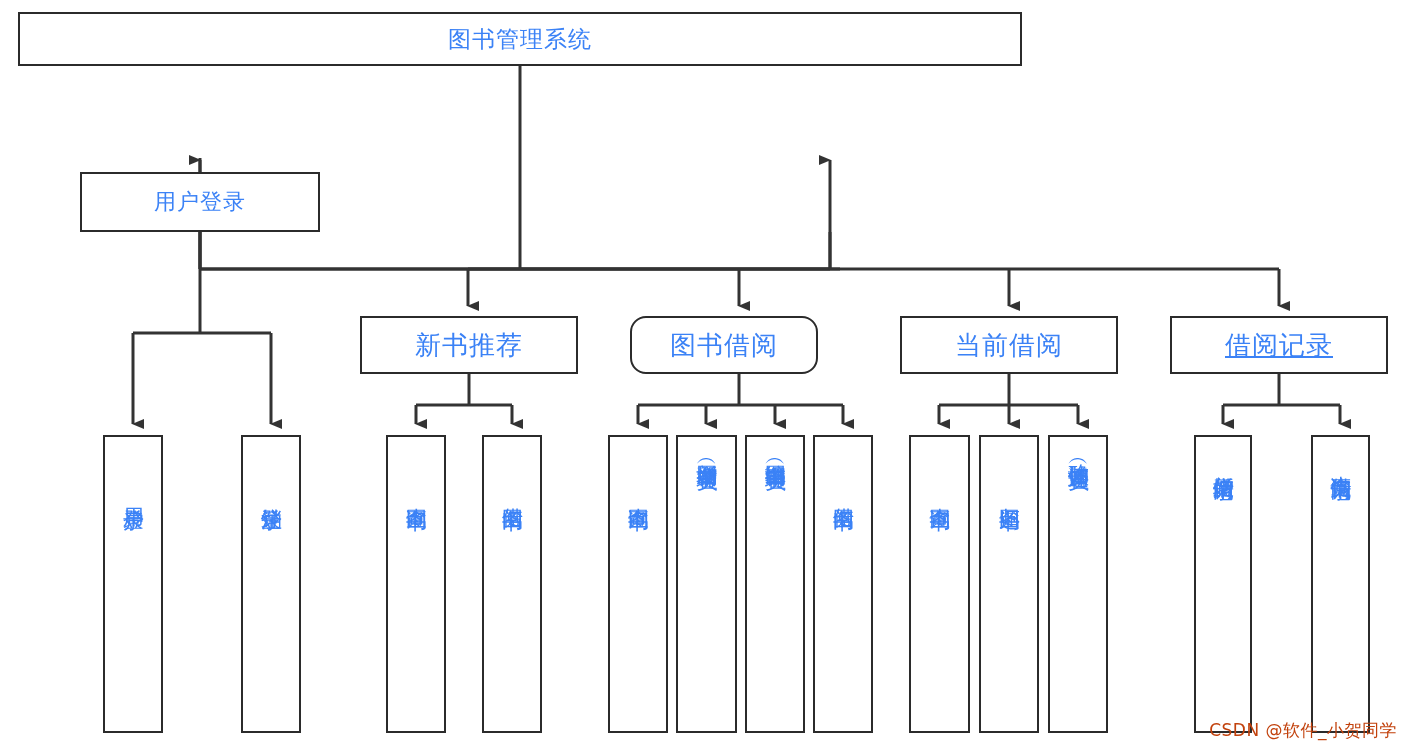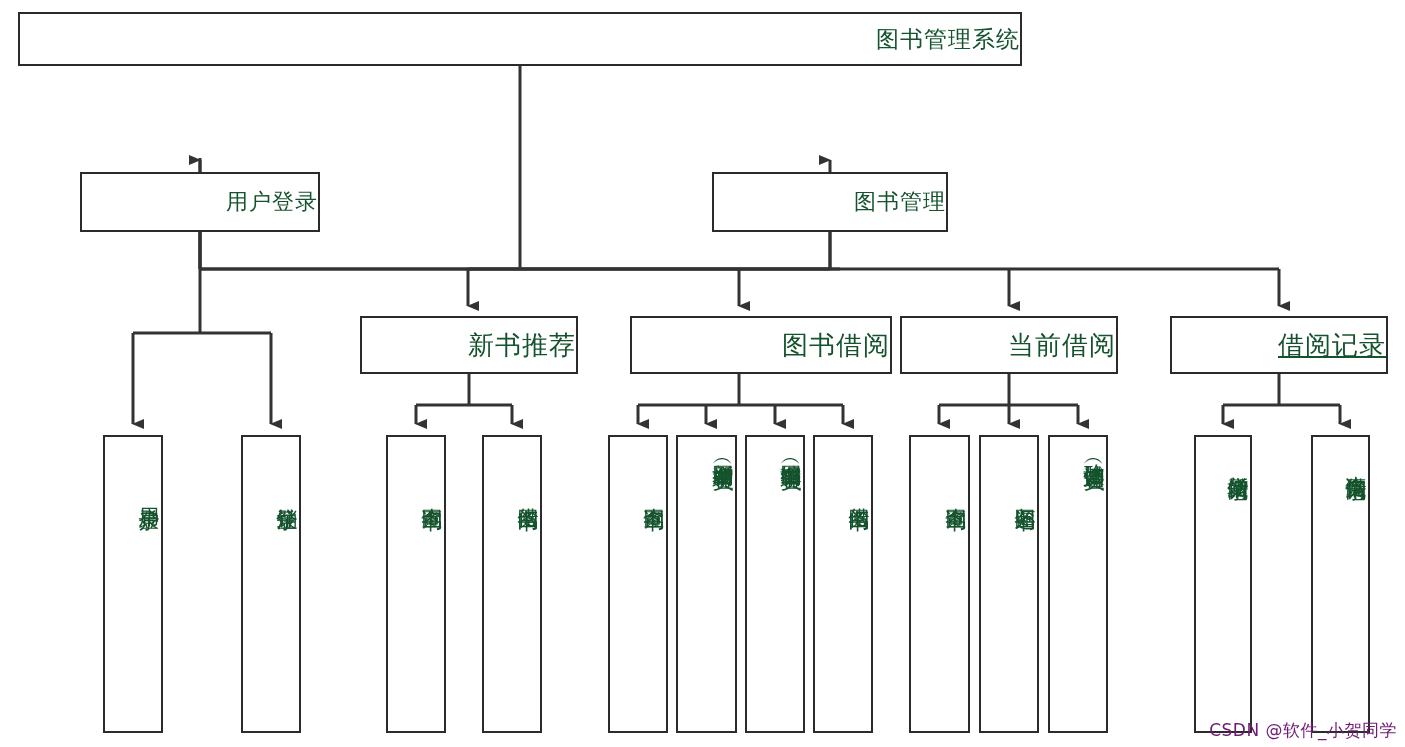--- a/index.html
+++ b/index.html
@@ -26,22 +26,22 @@
     height: 747px;
     pointer-events: none;
   }
   .node {
     position: absolute;
     box-sizing: border-box;
     background: #ffffff;
     border: 2px solid #2b2b2b;
     display: flex;
     align-items: center;
-    justify-content: flex-end;
-    color: #14532d;
+    justify-content: center;
+    color: #3b82f6;
   }
   .node.root {
     font-size: 23px;
   }
   .node.lvl2 {
     font-size: 22px;
   }
   .node.lvl3 {
     font-size: 26px;
   }
@@ -65,21 +65,21 @@
     margin-top: 46px;
   }
   .leaf-tall .vlabel {
     margin-top: 2px;
   }
   #watermark {
     position: absolute;
     right: 8px;
     bottom: 5px;
     font-size: 17px;
-    color: #701a75;
+    color: #c2410c;
     letter-spacing: 0.5px;
     white-space: nowrap;
   }
 </style>
 </head>
 <body>
 
 <div id="canvas">
 
   <svg id="edges" viewBox="0 0 1405 747" xmlns="http://www.w3.org/2000/svg">
@@ -134,28 +134,25 @@
     </g>
   </svg>
 
   <div class="node root" style="left:18px; top:12px; width:1004px; height:54px;">
     <span class="hlabel">图书管理系统</span>
   </div>
 
   <div class="node lvl2" style="left:80px; top:172px; width:240px; height:60px;">
     <span class="hlabel">用户登录</span>
   </div>
-  <div class="node lvl2" style="left:712px; top:172px; width:236px; height:60px;">
-    <span class="hlabel">图书管理</span>
-  </div>
 
   <div class="node lvl3" style="left:360px; top:316px; width:218px; height:58px;">
     <span class="hlabel">新书推荐</span>
   </div>
-  <div class="node lvl3" style="left:630px; top:316px; width:262px; height:58px;">
+  <div class="node lvl3" style="left:630px; top:316px; width:188px; height:58px;border-radius:16px;">
     <span class="hlabel">图书借阅</span>
   </div>
   <div class="node lvl3" style="left:900px; top:316px; width:218px; height:58px;">
     <span class="hlabel">当前借阅</span>
   </div>
   <div class="node lvl3" style="left:1170px; top:316px; width:218px; height:58px;text-decoration:underline;">
     <span class="hlabel">借阅记录</span>
   </div>
 
   <div class="node leaf leaf-mid" style="left:103px; top:435px; width:60px; height:298px;">

